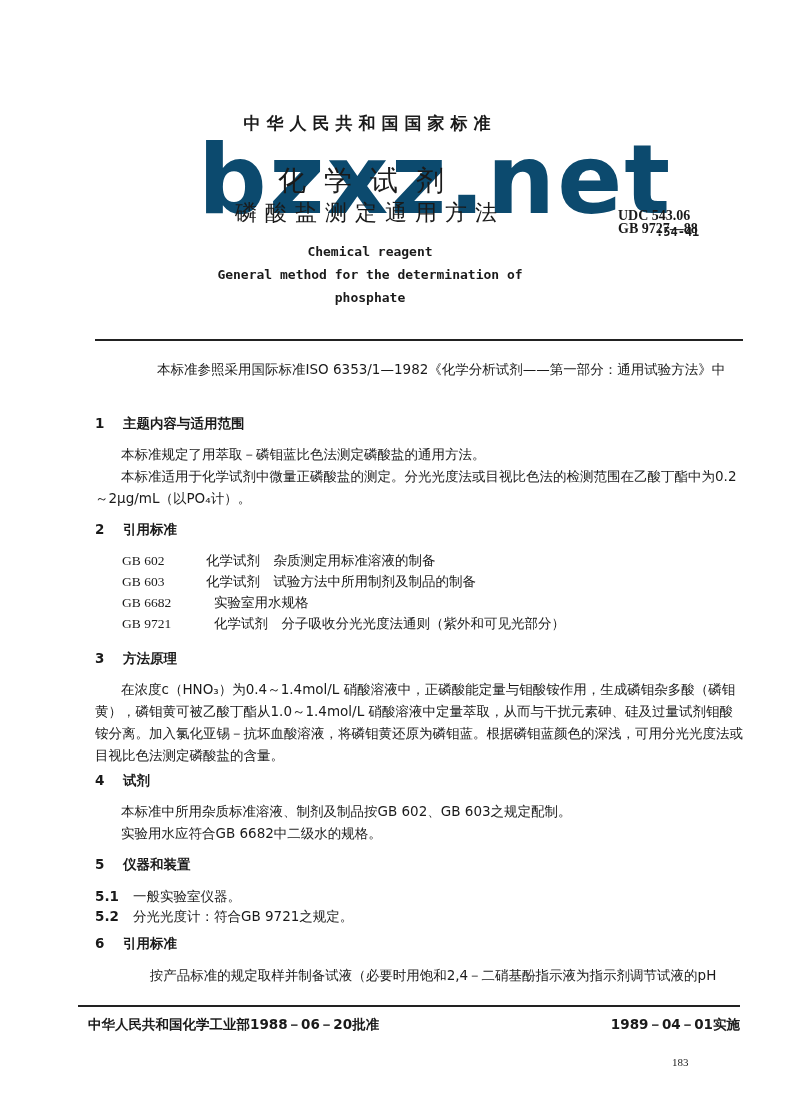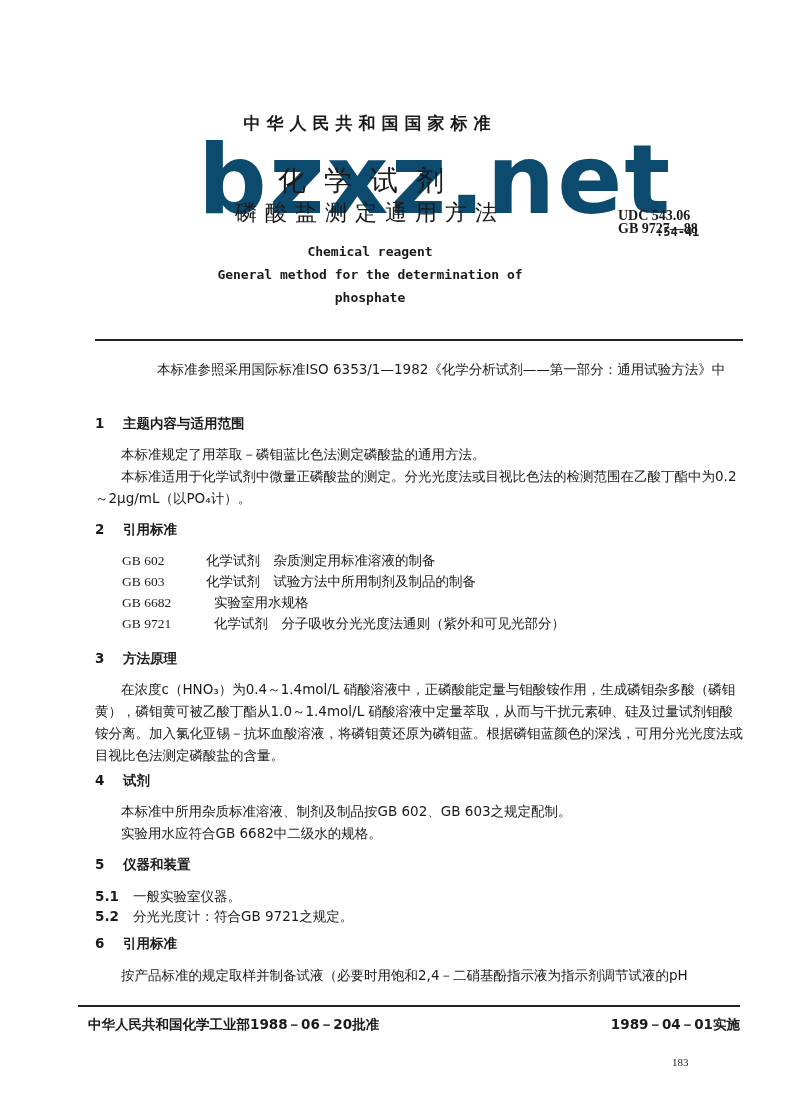--- a/index.html
+++ b/index.html
@@ -98,19 +98,19 @@
   <span class="num">5.1</span><span>一般实验室仪器。</span>
 </div>
 <div class="abs sub-item" style="top:906px;">
   <span class="num">5.2</span><span>分光光度计：符合GB 9721之规定。</span>
 </div>
 
 <div class="abs heading" style="top:935px;">
   <span class="num">6</span><span>引用标准</span>
 </div>
 <div class="abs para" style="top:964px;">
-  <div class="indent" style="white-space:nowrap;">按产品标准的规定取样并制备试液（必要时用饱和2,4－二硝基酚指示液为指示剂调节试液的pH</div>
+  <div class="indent" style="white-space:nowrap;text-align:center;">按产品标准的规定取样并制备试液（必要时用饱和2,4－二硝基酚指示液为指示剂调节试液的pH</div>
 </div>
 
 <div class="abs rule rule-bottom"></div>
 <div class="abs footer-left">中华人民共和国化学工业部1988－06－20批准</div>
 <div class="abs footer-right">1989－04－01实施</div>
 <div class="abs page-no">183</div>
 
 </body></html>

